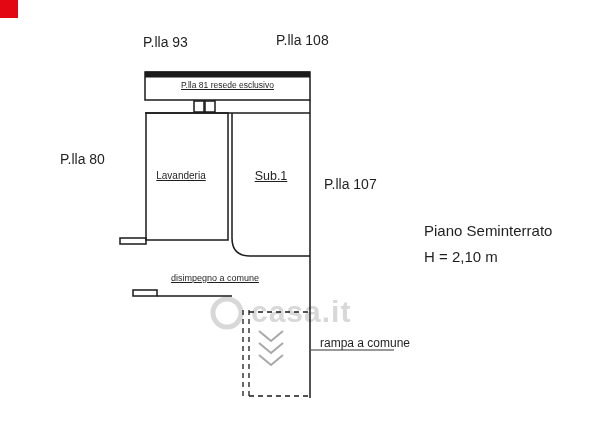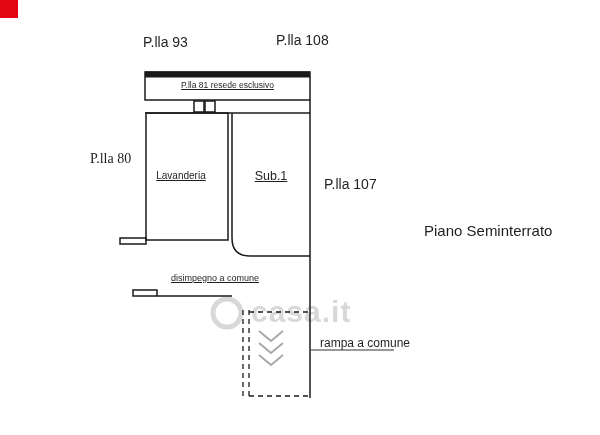--- a/index.html
+++ b/index.html
@@ -70,27 +70,28 @@
       <path d="M 259 343 L 271 353 L 283 343"></path>
       <path d="M 259 355 L 271 365 L 283 355"></path>
     </g>
 
     <line x1="311" y1="350" x2="394" y2="350" stroke="#333" stroke-width="1"></line>
   </svg>
 
   <div class="labels">
     <div class="lbl parcel" style="left:114px;top:34px;margin-left:29px;">P.lla 93</div>
     <div class="lbl parcel" style="left:276px;top:32px;">P.lla 108</div>
-    <div class="lbl parcel" style="left:90px;top:151px;font-family:Liberation Serif, serif;">P.lla 80</div>
+    <div class="lbl parcel" style="left:60px;top:151px;">P.lla 80</div>
     <div class="lbl parcel" style="left:324px;top:176px;">P.lla 107</div>
 
     <div class="lbl center" style="left:150px;top:80px;width:155px;font-size:8.5px;">P.lla 81 resede esclusivo</div>
 
     <div class="lbl center" style="left:146px;top:170px;width:70px;font-size:10px;">Lavanderia</div>
     <div class="lbl center" style="left:232px;top:169px;width:78px;font-size:12.5px;">Sub.1</div>
 
     <div class="lbl note" style="left:424px;top:222px;">Piano Seminterrato</div>
+    <div class="lbl note" style="left:424px;top:248px;">H = 2,10 m</div>
 
     <div class="lbl center" style="left:150px;top:273px;width:130px;font-size:9px;">disimpegno a comune</div>
     <div class="lbl" style="left:320px;top:336px;font-size:12px;">rampa a comune</div>
   </div>
 
 </div>
 
 </body></html>

